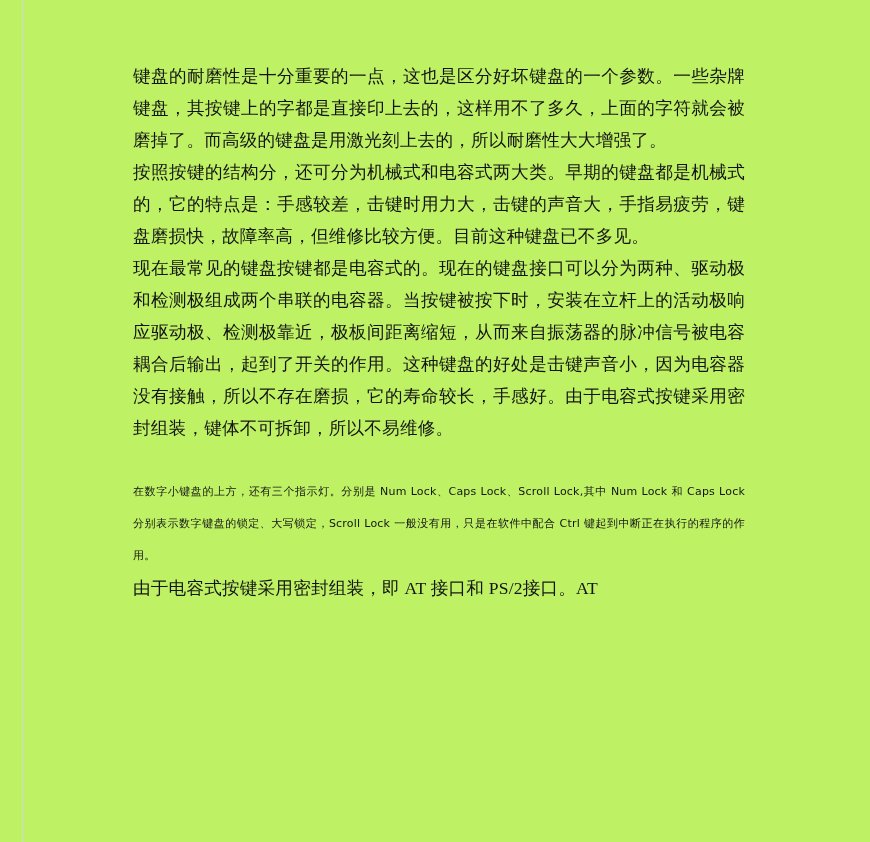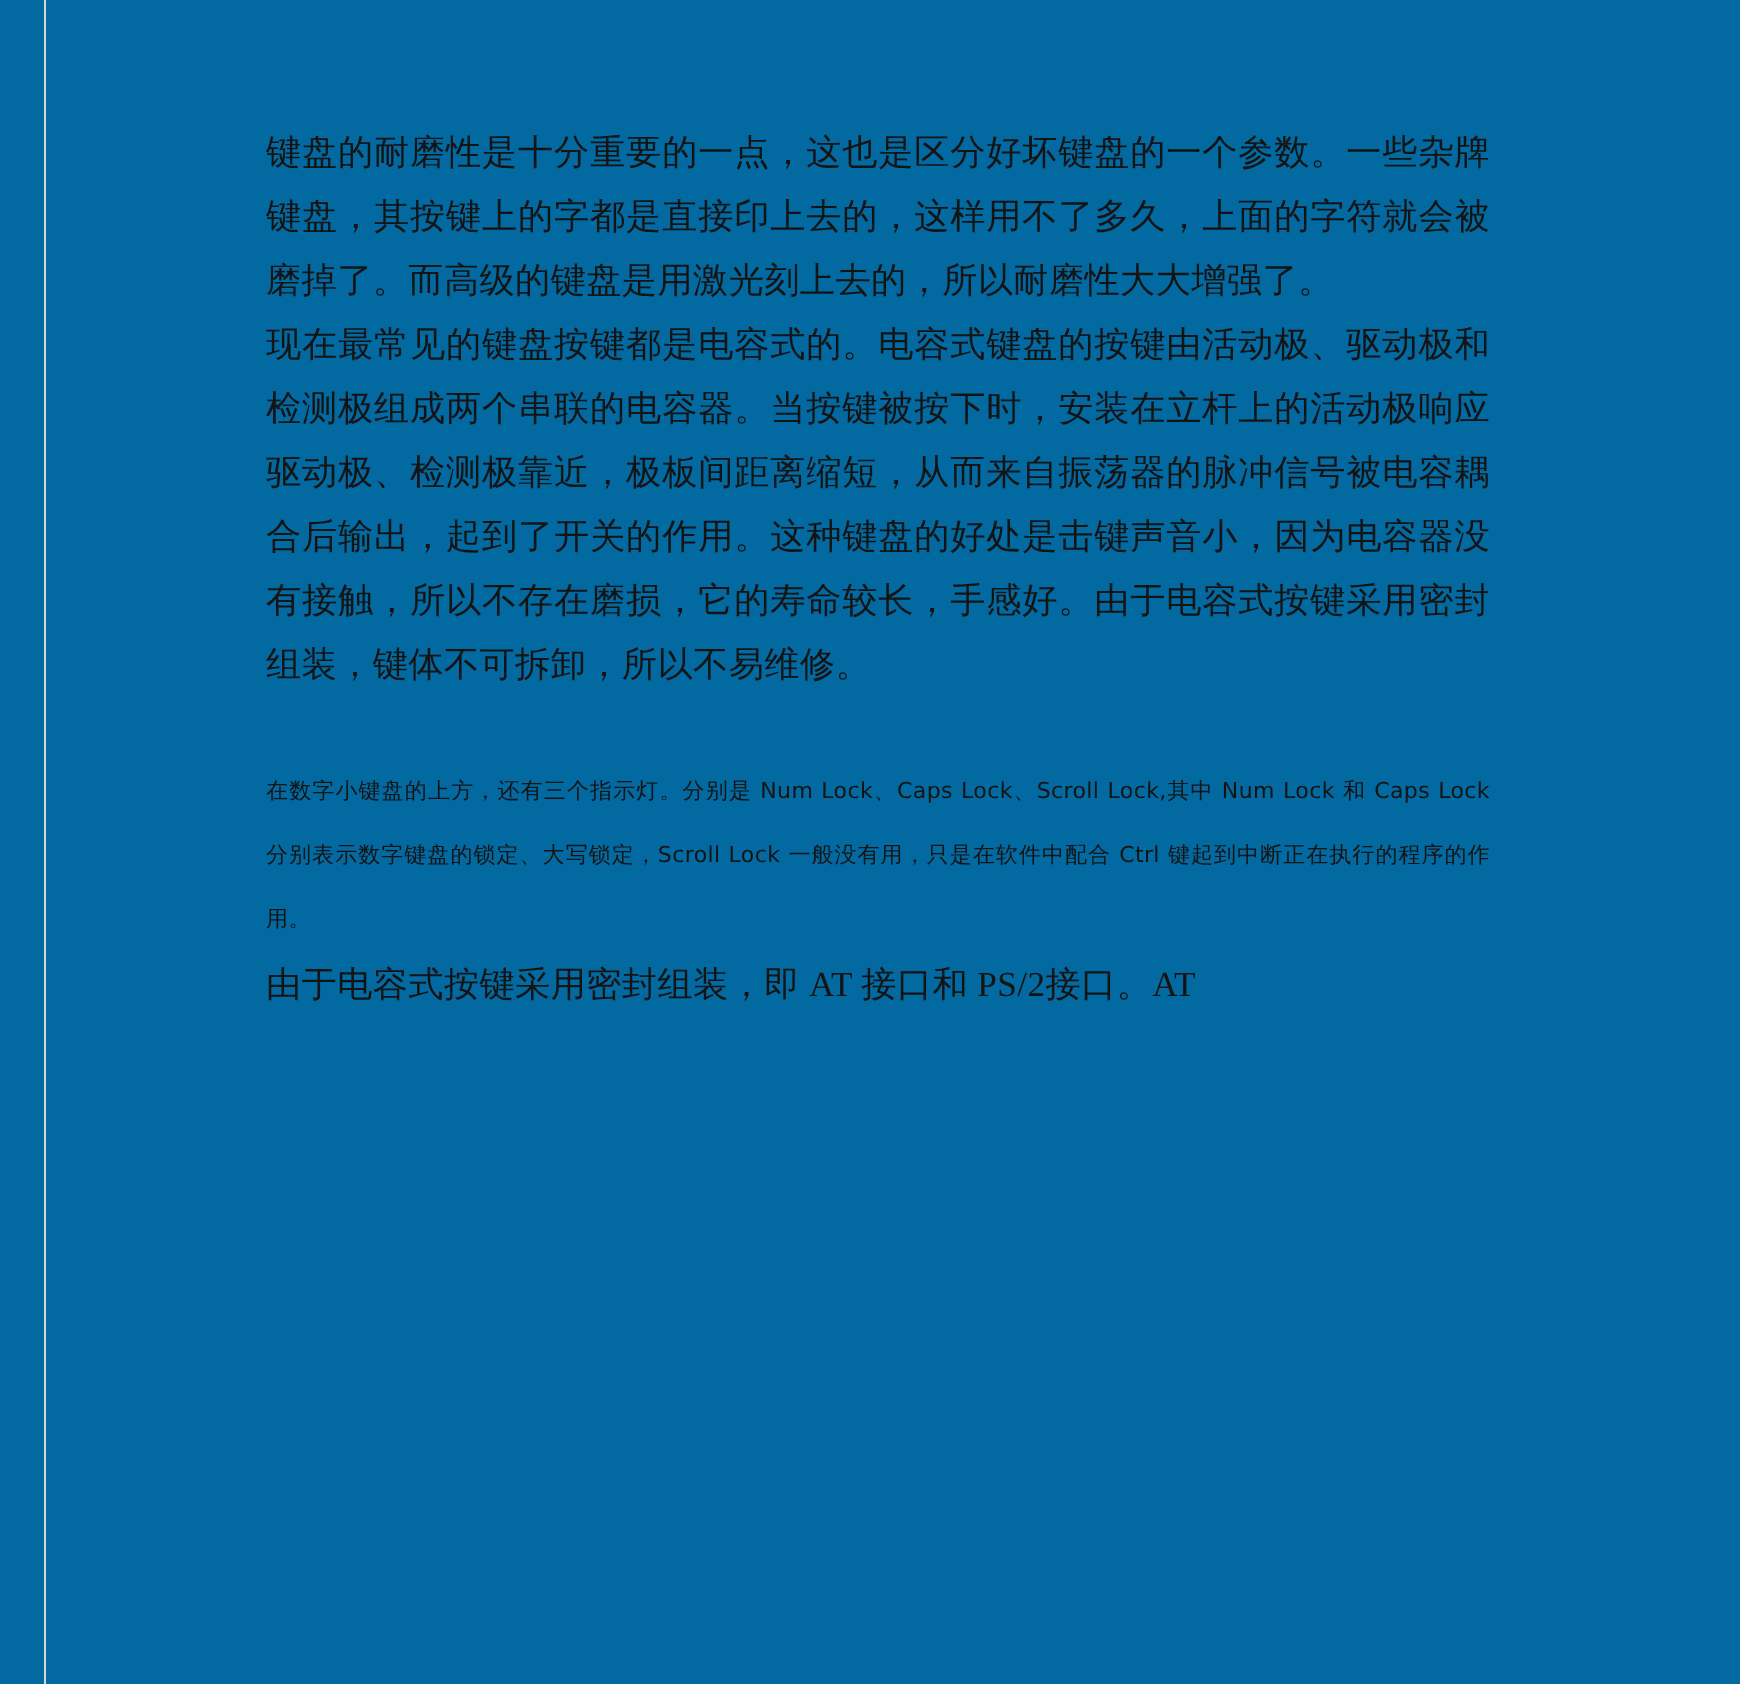--- a/index.html
+++ b/index.html
@@ -11,21 +11,21 @@
     height: 842px;
     background: #ffffff;
     font-family: "Liberation Serif", "DejaVu Serif", serif;
     color: #000000;
     overflow: hidden;
   }
   .page {
     position: relative;
     width: 870px;
     height: 842px;
-    background: #0369a1;
+    background: #bef264;
     box-sizing: border-box;
   }
   .left-rule {
     position: absolute;
     left: 22px;
     top: 0;
     width: 1px;
     height: 842px;
     background: #d6d6d6;
   }
@@ -55,18 +55,19 @@
     font-size: 11px;
   }
 </style>
 </head>
 <body>
 
 <div class="page">
   <div class="left-rule"></div>
   <div class="content">
     <p class="para">键盘的耐磨性是十分重要的一点，这也是区分好坏键盘的一个参数。一些杂牌键盘，其按键上的字都是直接印上去的，这样用不了多久，上面的字符就会被磨掉了。而高级的键盘是用激光刻上去的，所以耐磨性大大增强了。</p>
-    <p class="para">现在最常见的键盘按键都是电容式的。电容式键盘的按键由活动极、驱动极和检测极组成两个串联的电容器。当按键被按下时，安装在立杆上的活动极响应驱动极、检测极靠近，极板间距离缩短，从而来自振荡器的脉冲信号被电容耦合后输出，起到了开关的作用。这种键盘的好处是击键声音小，因为电容器没有接触，所以不存在磨损，它的寿命较长，手感好。由于电容式按键采用密封组装，键体不可拆卸，所以不易维修。</p>
+    <p class="para">按照按键的结构分，还可分为机械式和电容式两大类。早期的键盘都是机械式的，它的特点是：手感较差，击键时用力大，击键的声音大，手指易疲劳，键盘磨损快，故障率高，但维修比较方便。目前这种键盘已不多见。</p>
+    <p class="para">现在最常见的键盘按键都是电容式的。现在的键盘接口可以分为两种、驱动极和检测极组成两个串联的电容器。当按键被按下时，安装在立杆上的活动极响应驱动极、检测极靠近，极板间距离缩短，从而来自振荡器的脉冲信号被电容耦合后输出，起到了开关的作用。这种键盘的好处是击键声音小，因为电容器没有接触，所以不存在磨损，它的寿命较长，手感好。由于电容式按键采用密封组装，键体不可拆卸，所以不易维修。</p>
     <div class="spacer"></div>
     <p class="para latin">在数字小键盘的上方，还有三个指示灯。分别是 Num Lock、Caps Lock、Scroll Lock,其中 Num Lock 和 Caps Lock 分别表示数字键盘的锁定、大写锁定，Scroll Lock 一般没有用，只是在软件中配合 Ctrl 键起到中断正在执行的程序的作用。</p>
     <p class="para">由于电容式按键采用密封组装，即 AT 接口和 PS/2接口。AT</p>
   </div>
 </div>
 
 </body></html>

